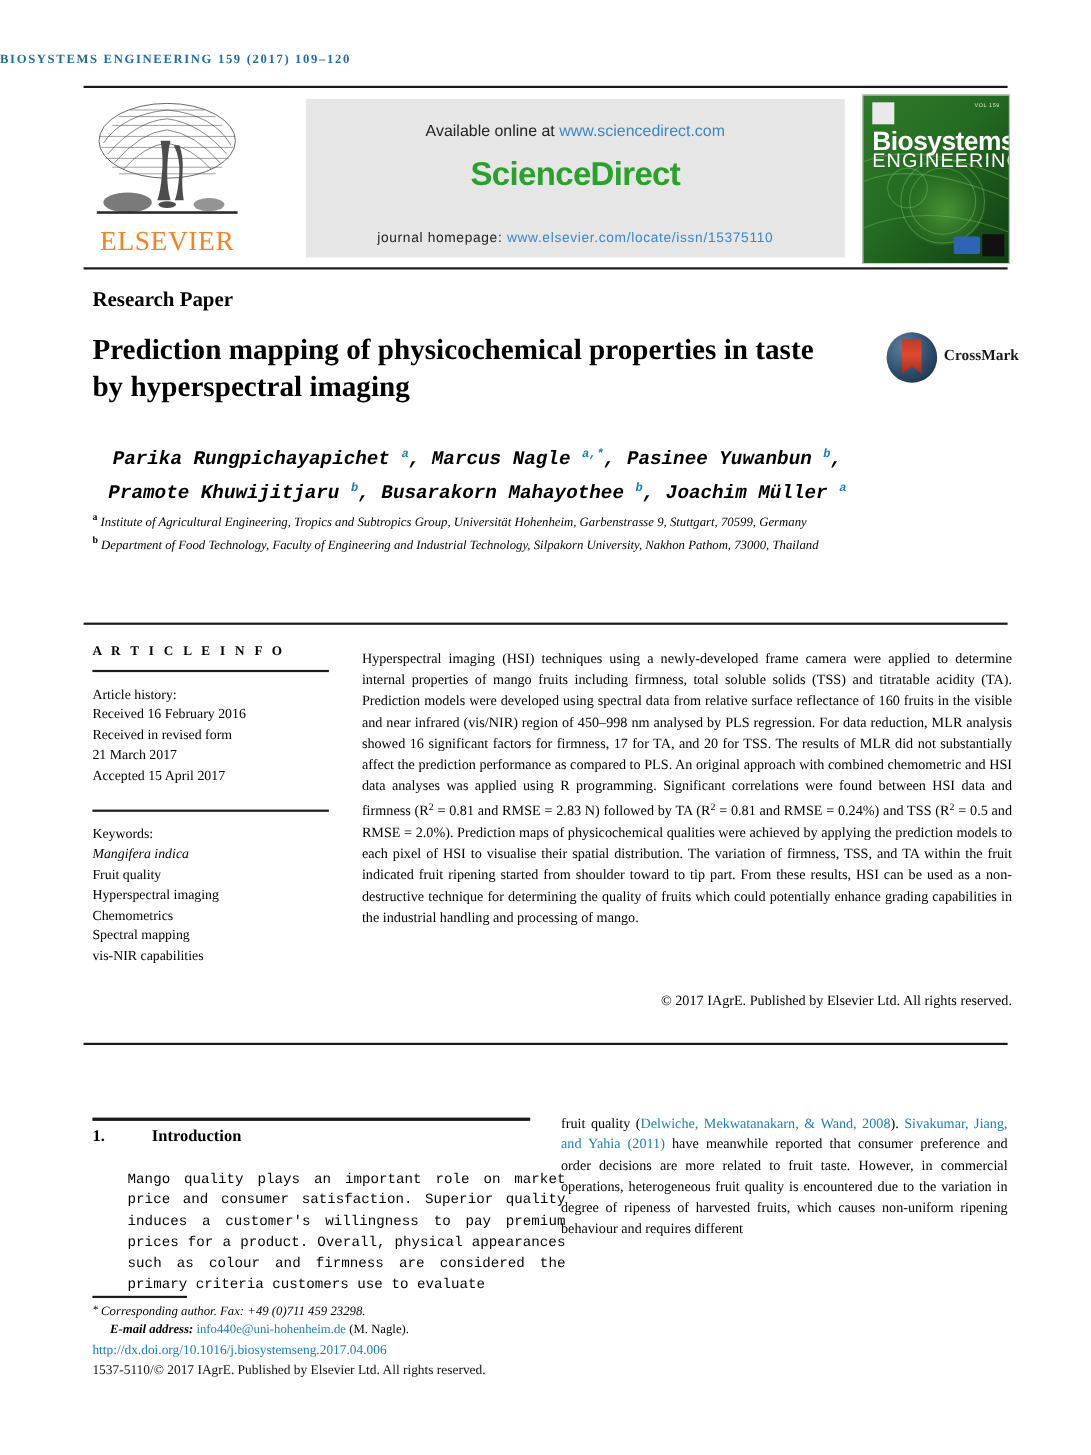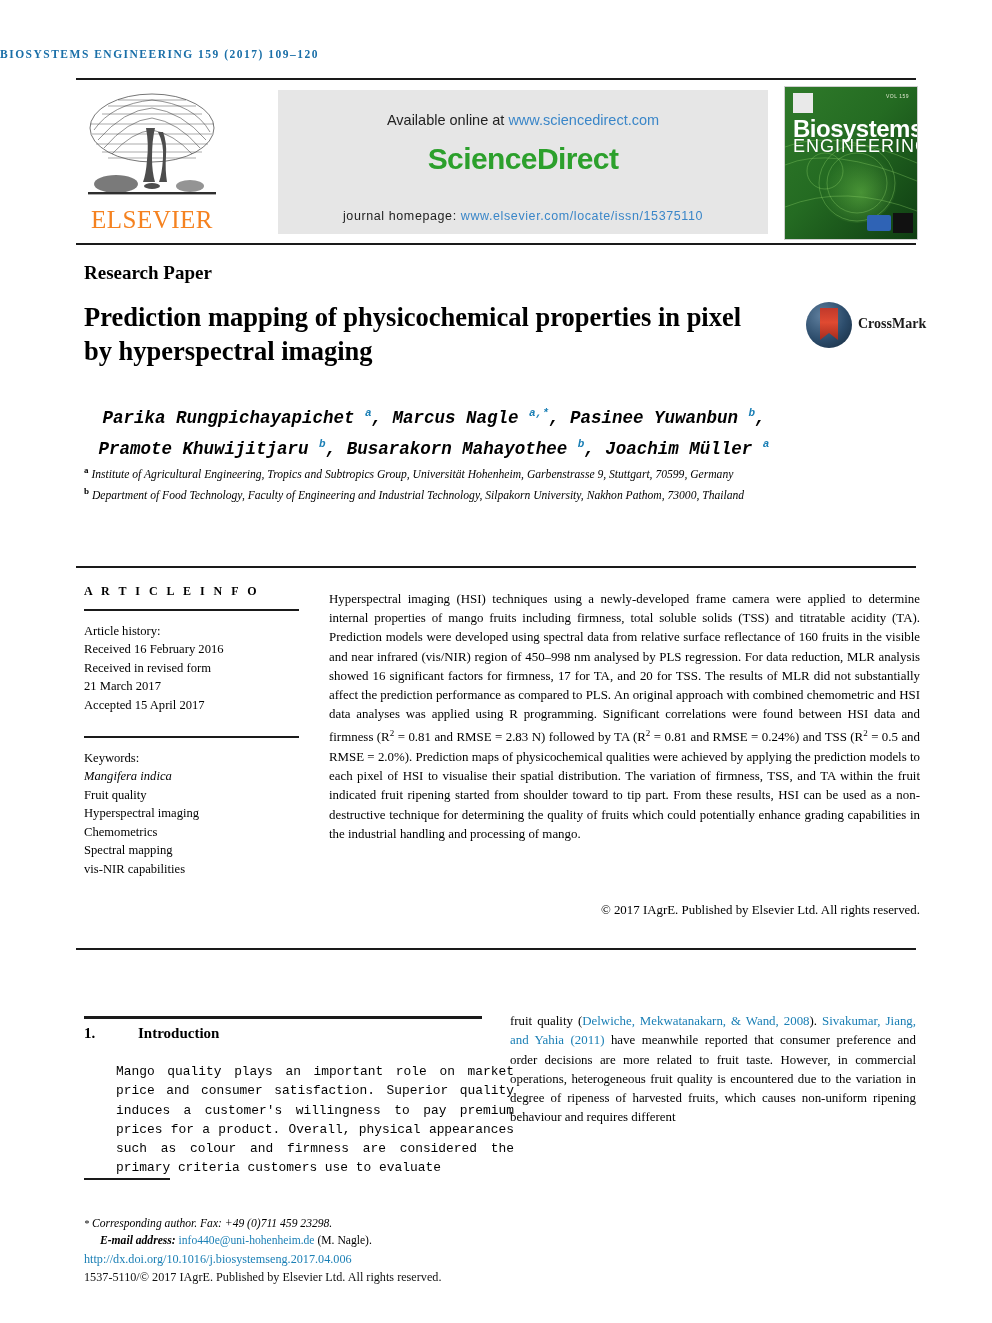--- a/index.html
+++ b/index.html
@@ -182,21 +182,21 @@
     font-family:"Liberation Serif", serif;
   }
   .cite{color:#1a7fb5;}
 
   
   .foot-rule{
     position:absolute;top:1178px;left:84px;width:86px;height:1.5px;background:#1a1a1a;
   }
   .foot{
     position:absolute;top:1184px;left:84px;width:520px;
-    font-size:11.6px;line-height:16.5px;font-family:"Liberation Serif", serif;margin-top:32px;
+    font-size:11.6px;line-height:16.5px;font-family:"Liberation Serif", serif;
   }
   .foot-corr{font-style:italic;}
   .foot-star{font-size:10px;vertical-align:top;}
   .foot-mail{margin-left:16px;}
   .foot-mail b{font-weight:bold;font-style:italic;}
   .link{color:#1a7fb5;text-decoration:none;}
   .doi{margin-top:2px;color:#1a7fb5;font-size:12.2px;}
   .issn{margin-top:1px;font-size:12.2px;color:#111;}
 </style>
 </head>
@@ -281,21 +281,21 @@
         <div class="t2">ENGINEERING</div>
       </div>
       <div class="cover-logo1"></div>
       <div class="cover-logo2"></div>
     </div>
   </div>
 
   <div class="rule-mast"></div>
 
   <div class="sec-type">Research Paper</div>
-  <div class="title">Prediction mapping of physicochemical properties in pixel by hyperspectral imaging</div>
+  <div class="title">Prediction mapping of physicochemical properties in taste by hyperspectral imaging</div>
 
   <div class="crossmark">
     <div class="cm-circle">
       <div class="cm-ribbon"></div>
     </div>
     <div class="cm-text">CrossMark</div>
   </div>
 
   <div class="authors">Parika Rungpichayapichet <sup>a</sup>, Marcus Nagle <sup>a,*</sup>, Pasinee Yuwanbun <sup>b</sup>, Pramote Khuwijitjaru <sup>b</sup>, Busarakorn Mahayothee <sup>b</sup>, Joachim Müller <sup>a</sup></div>
   <div class="affil">

